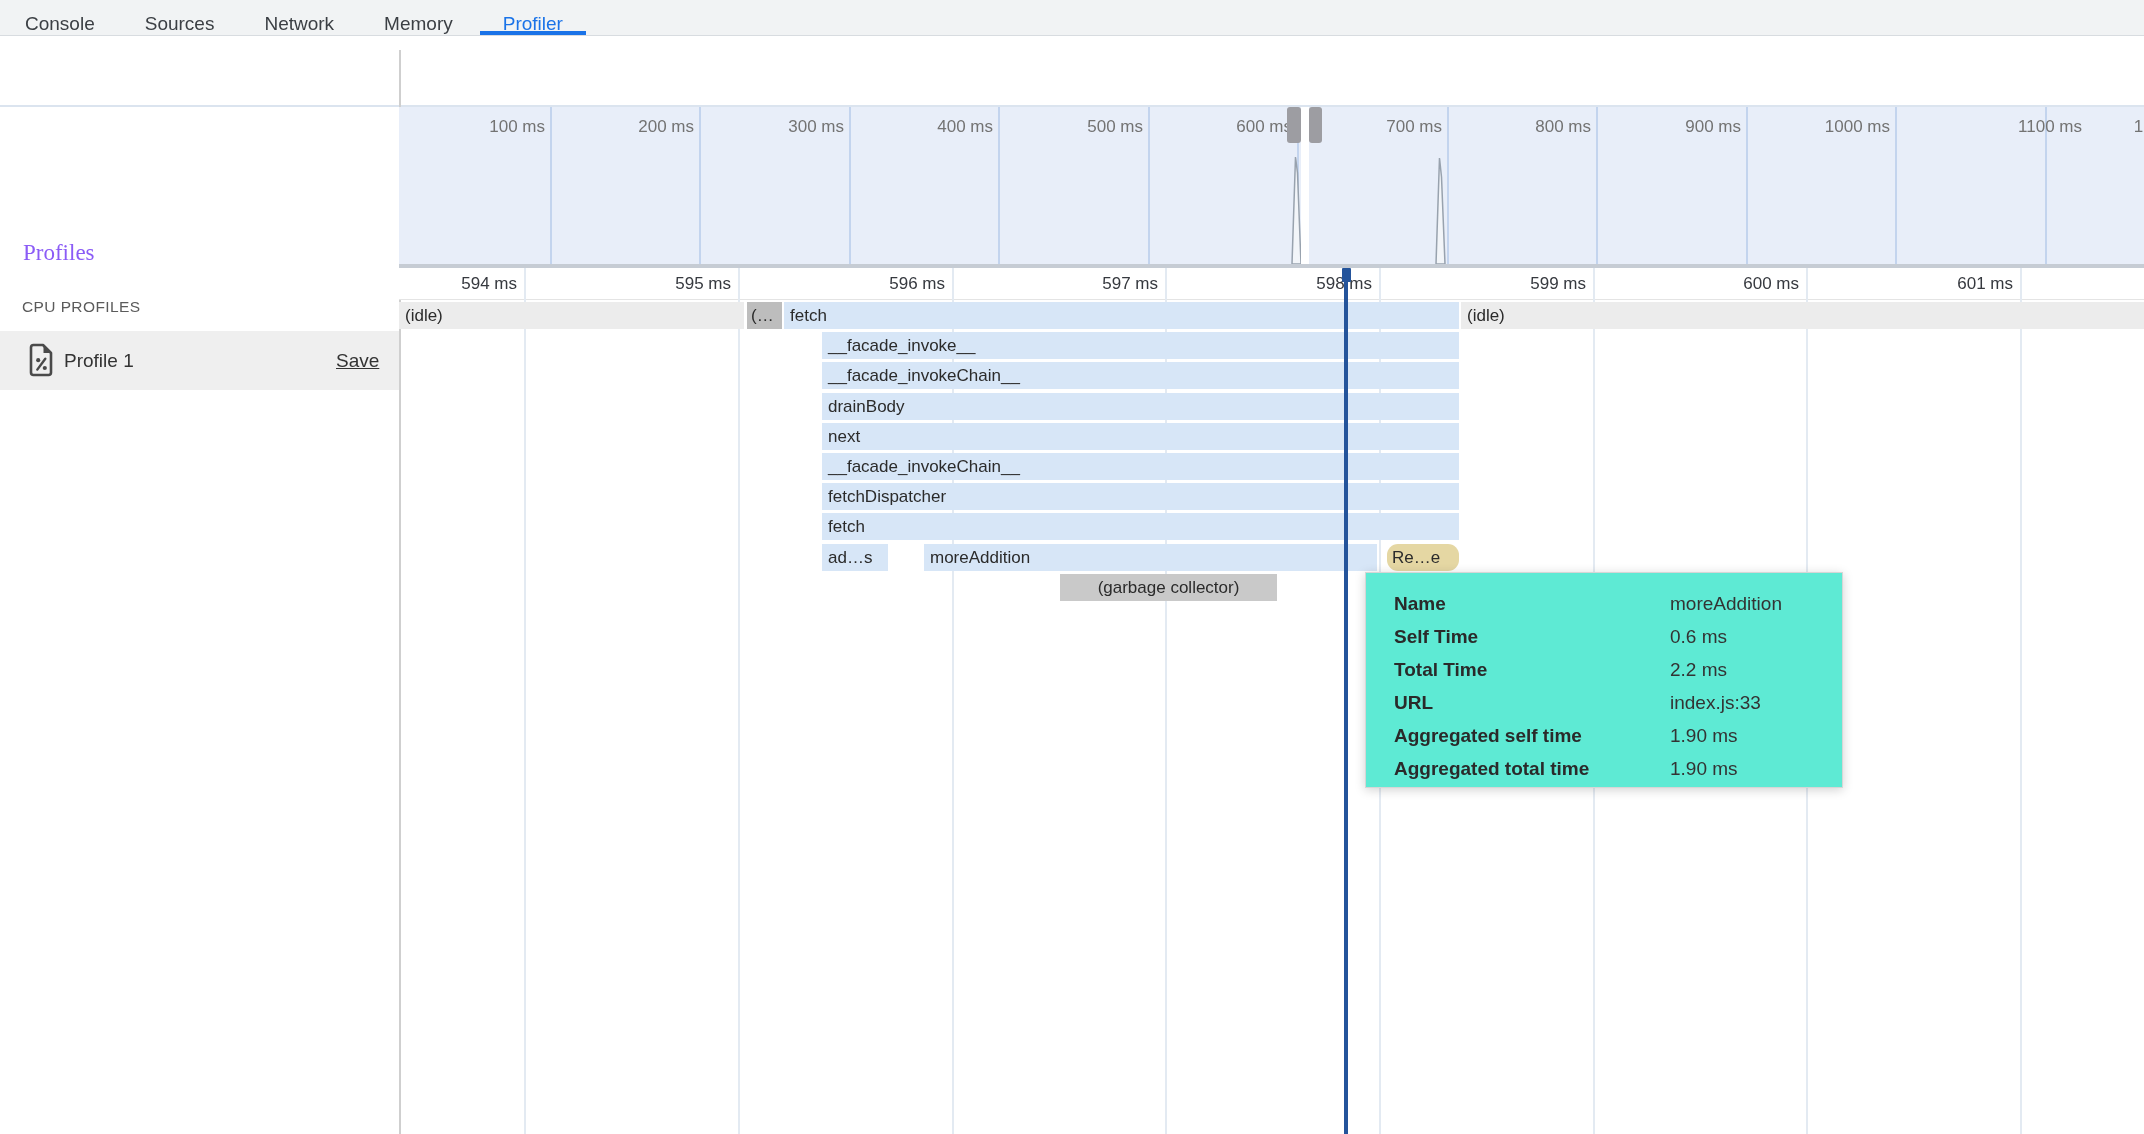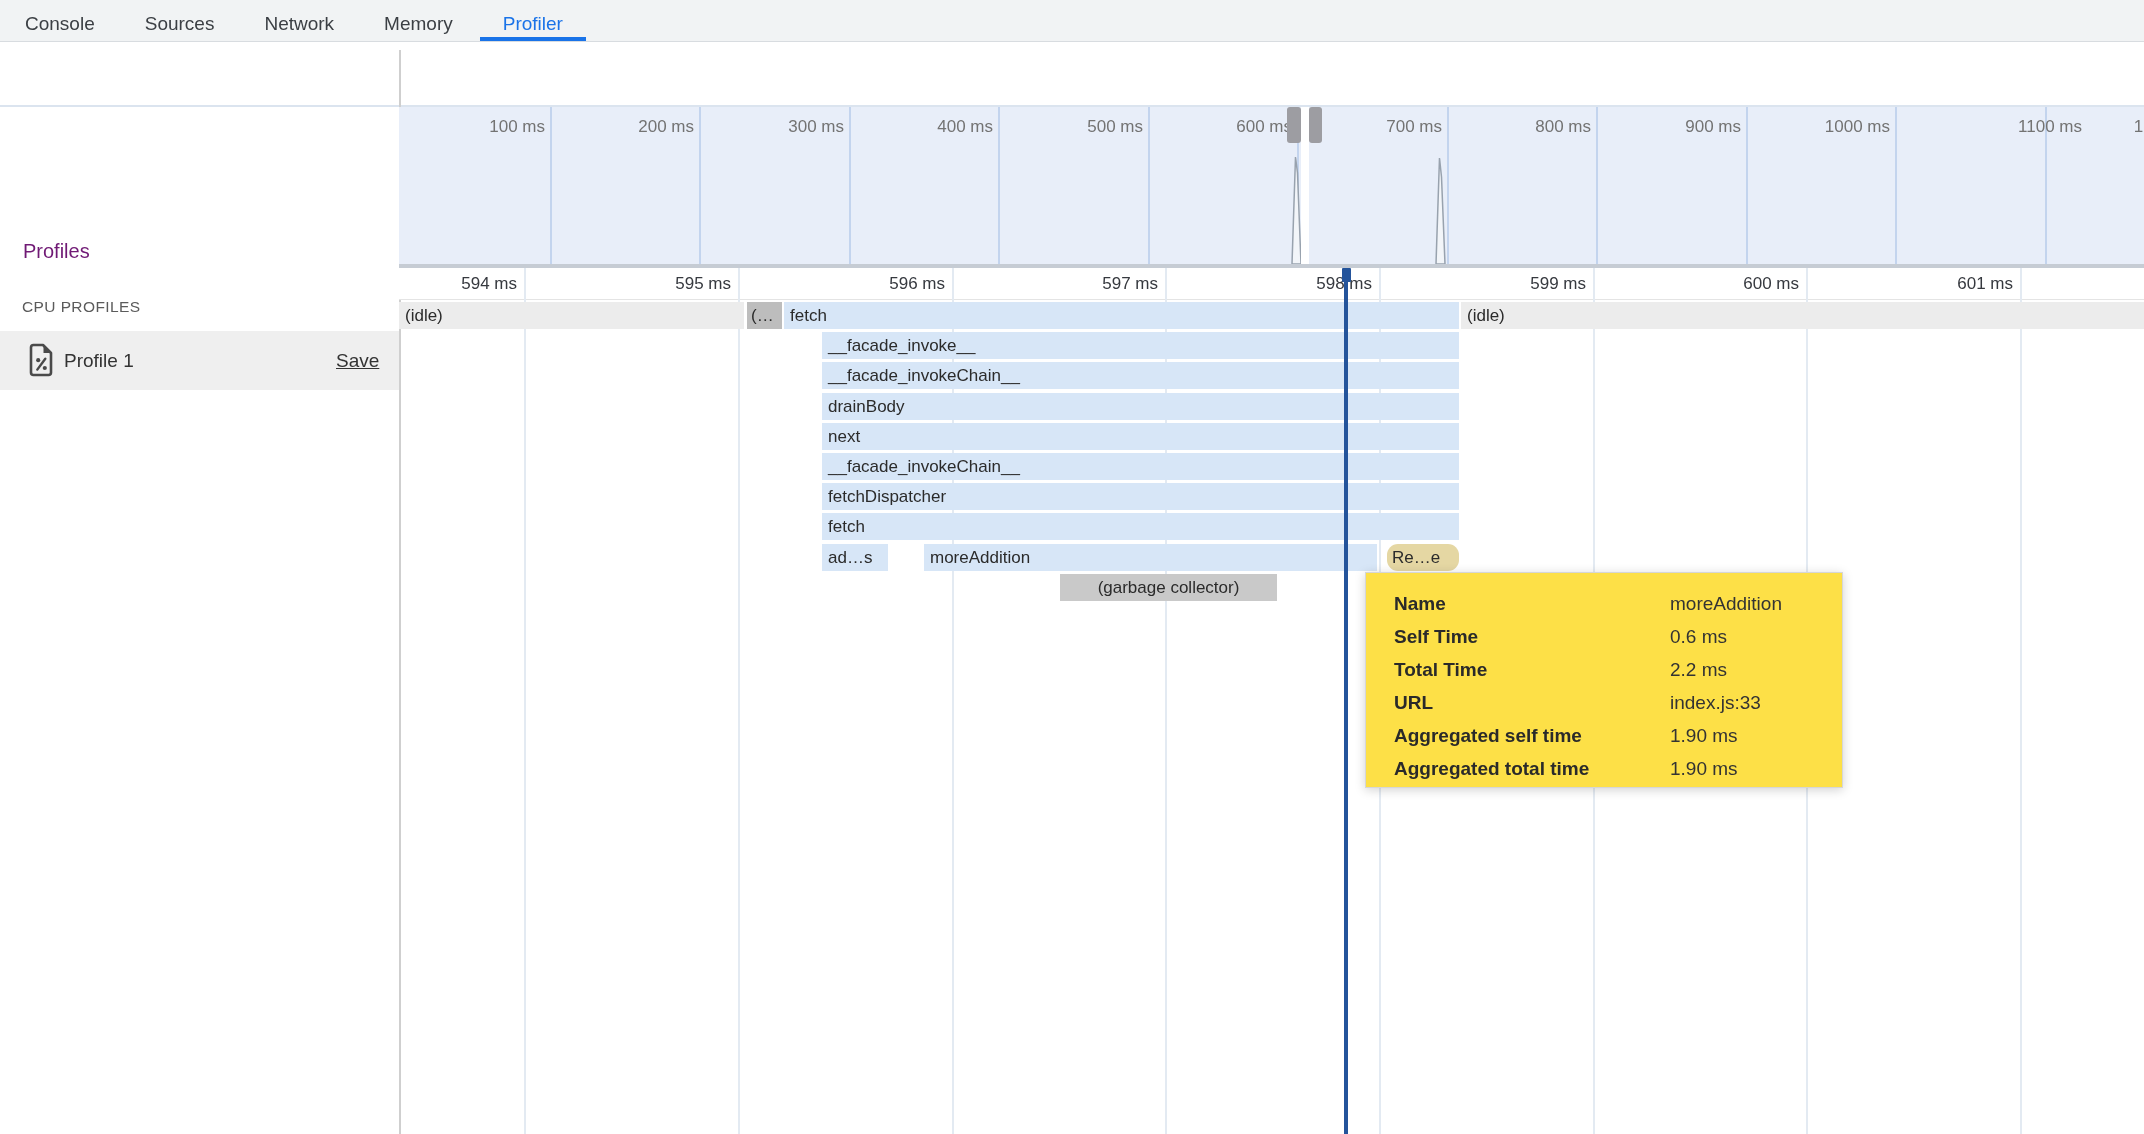--- a/index.html
+++ b/index.html
@@ -1,39 +1,39 @@
 <!DOCTYPE html>
 <html><head>
 <meta charset="utf-8">
 <style>
   html,body{margin:0;padding:0;background:#fff;}
   #stage{position:relative;width:2144px;height:1134px;overflow:hidden;
          font-family:"Liberation Sans","DejaVu Sans",sans-serif;
          -webkit-font-smoothing:antialiased;background:#fff;}
   
-  #tabbar{position:absolute;left:0;top:0;width:2144px;height:42px;background:#f1f3f4;
+  #tabbar{position:absolute;left:0;top:0;width:2144px;height:36px;background:#f1f3f4;
           border-bottom:1px solid #d8dce0;display:flex;align-items:stretch;box-sizing:border-box;}
   .tab{padding:0 23px;margin-right:4px;font-size:19px;line-height:47px;color:#3b3f44;
        cursor:pointer;box-sizing:border-box;white-space:nowrap;}
   .tab:first-child{margin-left:2px;}
   .tab.active{color:#1a73e8;border-bottom:4px solid #1a73e8;}
   
   #toolbar{position:absolute;left:0;top:50px;width:2144px;height:57px;background:#fff;
            border-bottom:2px solid #dbe4ef;box-sizing:border-box;}
   .tbtn{position:absolute;top:66px;width:26px;height:26px;cursor:pointer;}
   #rec-btn{left:14px;} #clear-btn{left:55px;}
   #view-select{position:absolute;left:415px;top:50px;height:55px;line-height:55px;
                font-size:19px;color:#222;cursor:pointer;}
   #view-caret{position:absolute;left:625px;top:73px;width:0;height:0;
               border-left:9px solid transparent;border-right:9px solid transparent;
               border-top:11px solid #3d3d3d;cursor:pointer;}
   
   #sidebar{position:absolute;left:0;top:107px;width:399px;height:1027px;background:#fff;}
   #vdivider{position:absolute;left:399px;top:50px;width:2px;height:1084px;background:#cfcfcf;}
-  #profiles-heading{position:absolute;left:23px;top:133px;font-size:20px;color:#701a75;}
+  #profiles-heading{position:absolute;left:23px;top:133px;font-size:23px;color:#8b5cf6;font-family:Liberation Serif, serif;}
   #cpu-section{position:absolute;left:22px;top:191px;font-size:15.5px;color:#5b5b5b;letter-spacing:.4px;}
   #profile-row{position:absolute;left:0;top:224px;width:399px;height:59px;background:#efefef;cursor:pointer;}
   #profile-icon{position:absolute;left:29px;top:12px;}
   #profile-name{position:absolute;left:64px;top:0;height:59px;line-height:59px;font-size:19px;color:#333;}
   #save-link{position:absolute;left:336px;top:0;height:59px;line-height:59px;font-size:19px;
              color:#333;text-decoration:underline;cursor:pointer;}
   
   #overview{position:absolute;left:399px;top:107px;width:1745px;height:157px;background:#e8eef9;
             border-bottom:4px solid #c6ccd4;box-sizing:content-box;overflow:hidden;}
   .ov-grid{position:absolute;top:0;width:2px;height:157px;background:#c3d4ee;}
@@ -52,21 +52,21 @@
   .bar{position:absolute;height:27px;line-height:27px;font-size:17px;color:#2b2b2b;
        white-space:nowrap;overflow:hidden;box-sizing:border-box;padding-left:6px;cursor:pointer;z-index:2;}
   .bar.call{background:#d7e6f7;}
   .bar.idle{background:#ececec;}
   .bar.chip{background:#bdbdbd;padding-left:4px;}
   .bar.native{background:#e5d7a3;padding-left:5px;}
   .bar.gc{background:#c9c9c9;text-align:center;padding-left:0;}
   #marker{position:absolute;top:0;width:4px;height:866px;background:#24549b;z-index:4;}
   #marker-tick{position:absolute;top:0;width:9px;height:14px;background:#24549b;border-radius:1px;z-index:4;}
   
-  #tooltip{position:absolute;left:1365px;top:572px;width:478px;height:216px;background:#fde047;
+  #tooltip{position:absolute;left:1365px;top:572px;width:478px;height:216px;background:#5eead4;
            border:1px solid #d6d6d6;box-shadow:0 2px 10px rgba(0,0,0,.18);z-index:10;
            box-sizing:border-box;padding:14px 0 0 28px;}
   .tt-row{display:flex;height:33px;line-height:33px;font-size:19px;}
   .tt-label{width:276px;font-weight:bold;color:#2a2a2a;}
   .tt-value{color:#333;}
 </style>
 </head>
 <body>
 
 <div id="stage">

